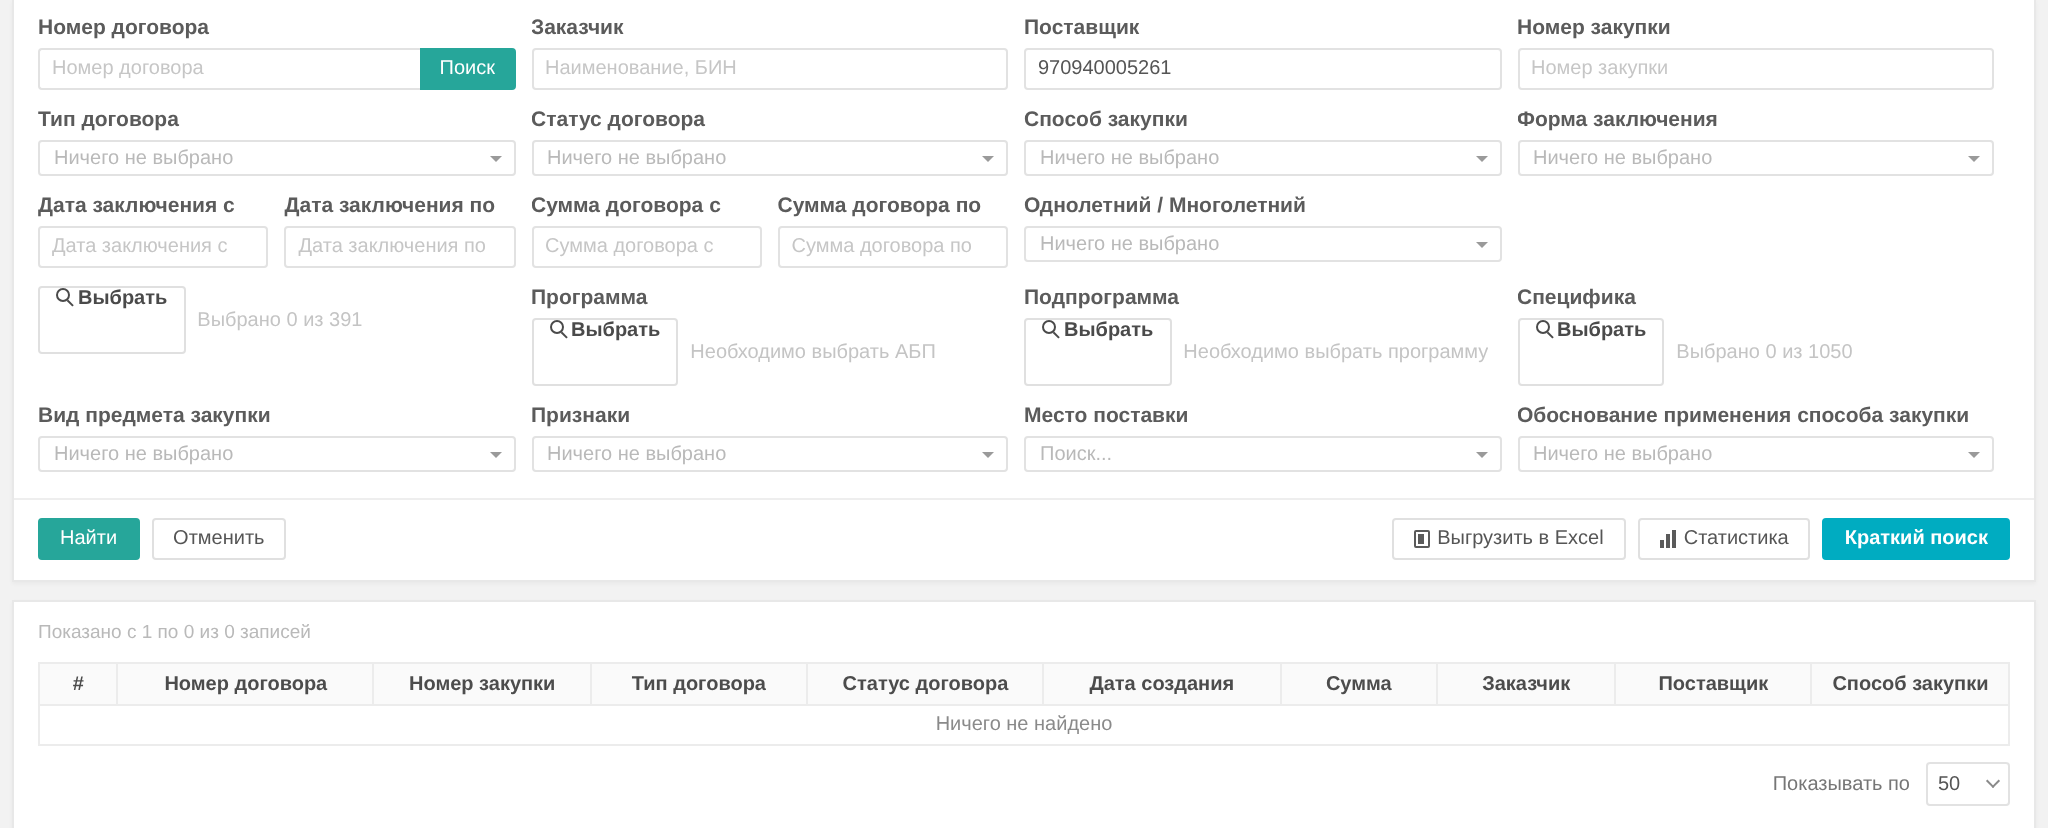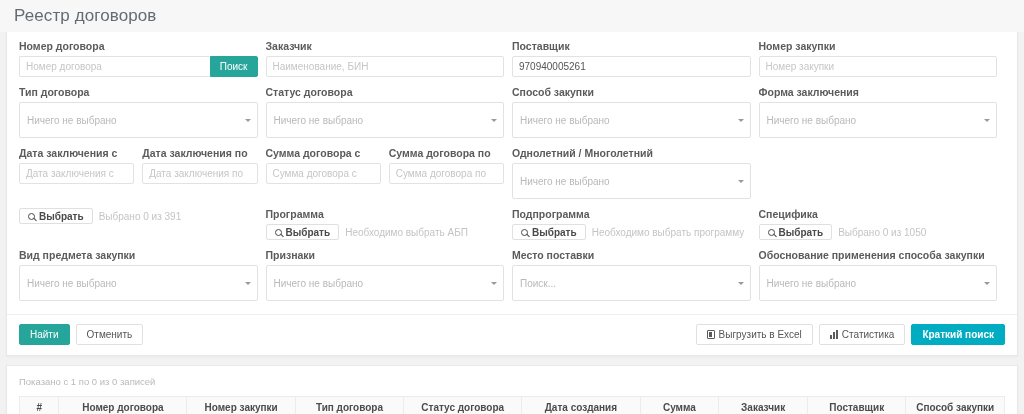--- a/index.html
+++ b/index.html
@@ -65,21 +65,21 @@
     line-height: 19px;
     font-family: "Liberation Sans", sans-serif;
     outline: none;
   }
   .ctrl::placeholder { color: #c6c6c6; }
 
   
   .sel {
     position: relative;
     width: 100%;
-    height: 36px;
+    height: 18px;
     border: 1px solid #e2e2e2;
     border-radius: 2px;
     background: #fff;
     display: flex; align-items: center;
     padding: 0 16px 0 7px;
   }
   .sel-val { font-size: 10px; color: #b9b9b9; white-space: nowrap; overflow: hidden; }
   .sel-val.has-value { color: #555; }
   .caret {
     position: absolute; right: 6px; top: 50%;
@@ -114,26 +114,26 @@
     font-family: "Liberation Sans", sans-serif;
     white-space: nowrap;
   }
 
   
   .choose-row { display: flex; align-items: center; gap: 6px; }
   .btn-choose {
     background: #fff;
     border: 1px solid #e0e0e0;
     border-radius: 2px;
-    height: 16px;
+    height: 34px;
     padding: 0 8px;
     font-size: 10px;
     color: #4a4a4a;
     font-weight: 700;
-    display: inline-flex; align-items: center; gap: 4px;
+    display: inline-flex; gap: 4px;
     cursor: pointer;
     white-space: nowrap;
     font-family: "Liberation Sans", sans-serif;
   }
   .mag {
     display: inline-block;
     width: 7px; height: 7px;
     border: 1.3px solid #4a4a4a;
     border-radius: 50%;
     position: relative;
@@ -240,23 +240,20 @@
     position: relative;
     cursor: pointer;
   }
   .perpage-sel .caret.thin { position: static; transform: rotate(45deg); margin: -3px 0 0 0; width: 5px; height: 5px; }
 </style>
 </head>
 <body>
 
 <div class="page">
 
-  <div class="topbar">
-    <div class="page-title">Реестр договоров</div>
-  </div>
 
   <div class="card">
     <div class="card-body">
 
       <div class="grid">
         <div class="col-4 pl">
           <div class="fgroup">
             <label class="flabel">Номер договора</label>
             <div class="input-attach">
               <input class="ctrl" placeholder="Номер договора" style="">

